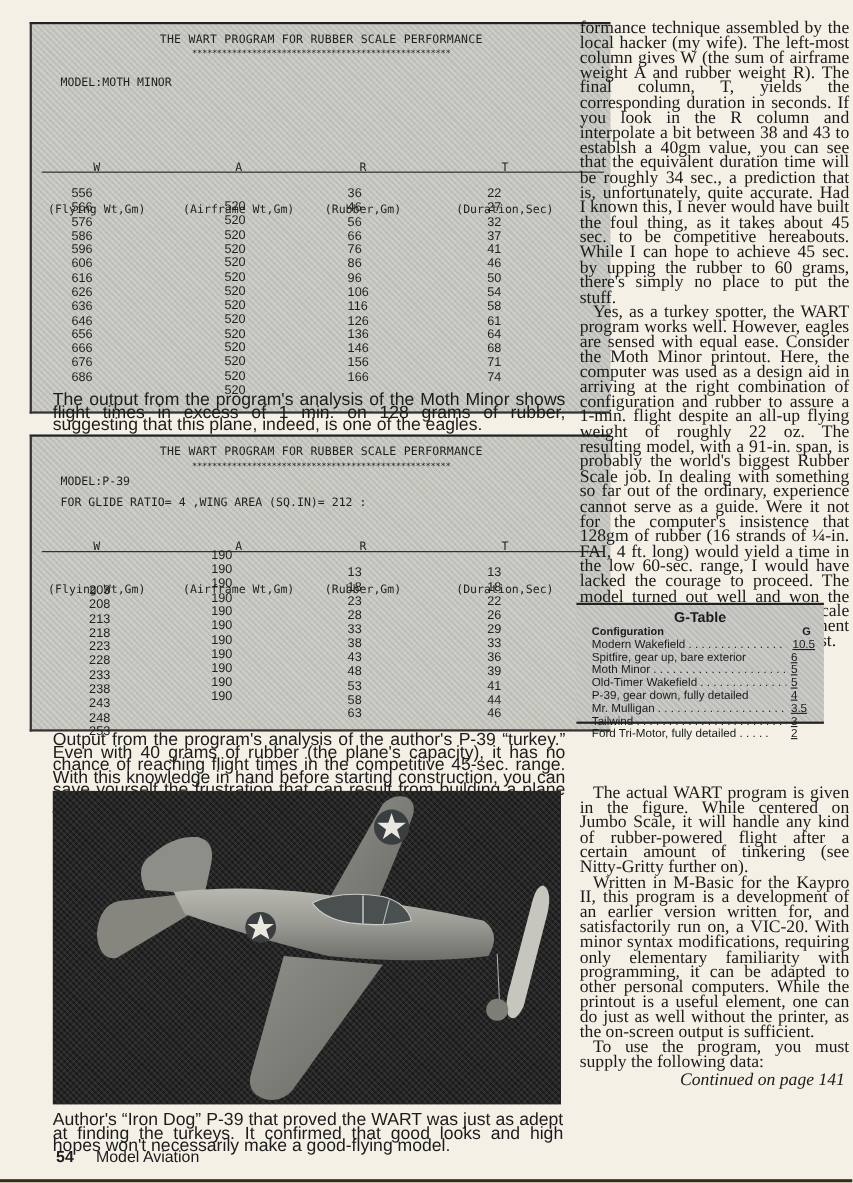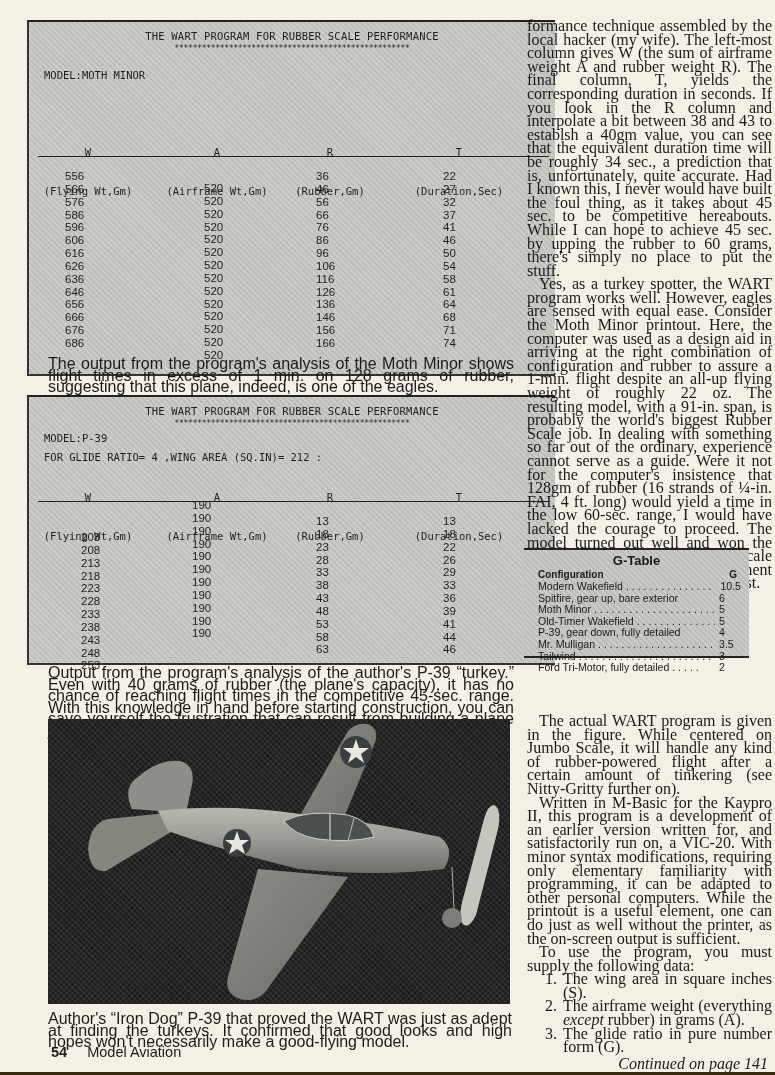--- a/index.html
+++ b/index.html
@@ -21,21 +21,21 @@
     border-top: 2px solid #222;
     border-left: 2px solid #333;
     border-bottom: 2px solid #333;
     font-family: "DejaVu Sans Mono", monospace;
     font-size: 10.5px;
     color: #1e1e1e;
     box-sizing: border-box;
   }
   .printout .title { position: absolute; left: 0; width: 100%; text-align: center; letter-spacing: 0.2px; }
   .printout .stars { position: absolute; left: 0; width: 100%; text-align: center; font-size: 8px; letter-spacing: -0.3px; overflow: hidden; white-space: nowrap; }
-  .printout .line { position: absolute; left: 15px; white-space: pre; }
+  .printout .line { position: absolute; left: 26px; white-space: pre; }
   .printout .hdr { position: absolute; text-align: center; white-space: pre; line-height: 13px; }
   .printout .rule { position: absolute; left: 9px; right: 6px; height: 1px; background: #222; }
   .printout .col { position: absolute; line-height: 12.85px; font-family: Liberation Sans, sans-serif; font-size: 11.5px; }
 
   #box1 { top: 20px; height: 356px; }
   #box2 { top: 395px; height: 270px; }
 
   .caption {
     position: absolute; left: 48px; width: 466px;
     font-family: "Liberation Sans", sans-serif; font-weight: normal; font-size: 16px;
@@ -68,21 +68,21 @@
     background: #c4c4c0;
     background-image: repeating-linear-gradient(45deg, rgba(255,255,255,0.10) 0 2px, rgba(0,0,0,0.04) 2px 4px);
     border-top: 2px solid #222; border-bottom: 2px solid #222;
     font-family: "Liberation Sans", sans-serif; color: #1a1a1a;
     box-sizing: border-box;
   }
   .gtable .gt-title { text-align: center; font-weight: bold; font-size: 13px; margin-top: 4px; line-height: 14px; }
   .gtable .gt-head { display: flex; justify-content: space-between; font-weight: bold; font-size: 10px; padding: 0 12px 0 14px; line-height: 13px; }
   .gtable .gt-row { display: flex; font-size: 10.6px; line-height: 11.6px; padding: 0 8px 0 14px; white-space: nowrap; }
   .gtable .gt-row .name { flex: 1; overflow: hidden; }
-  .gtable .gt-row .val { width: 26px; text-align: right; }
+  .gtable .gt-row .val { width: 26px; text-align: right; text-decoration: underline; }
   .gtable .gt-row .val.left { text-align: left; padding-left: 4px; width: 22px; }
 
   .footer {
     position: absolute; left: 51px; top: 1044px;
     font-family: "Liberation Sans", sans-serif; font-size: 14.5px; color: #1b1b1b;
   }
   .footer .pnum { font-weight: bold; margin-right: 16px; }
 </style>
 </head>
 <body>
@@ -327,25 +327,20 @@
   <div class="gt-row">
       <span class="name">Ford Tri-Motor, fully detailed . . . . .</span>
       <span class="val left">2</span>
     </div>
 </div>
 
 <div class="article" style="top:714px">
   <p class="indent">The actual WART program is given in the figure. While centered on Jumbo Scale, it will handle any kind of rubber-powered flight after a certain amount of tinkering (see Nitty-Gritty further on).</p>
   <p class="indent">Written in M-Basic for the Kaypro II, this program is a development of an earlier version written for, and satisfactorily run on, a VIC-20. With minor syntax modifications, requiring only elementary familiarity with programming, it can be adapted to other personal computers. While the printout is a useful element, one can do just as well without the printer, as the on-screen output is sufficient.</p>
   <p class="indent">To use the program, you must supply the following data:</p>
-  <ol>
-    <li>The wing area in square inches (S).</li>
-    <li><span>The airframe weight (everything </span><em>except</em><span> rubber) in grams (A).</span></li>
-    <li>The glide ratio in pure number form (G).</li>
-  </ol>
   <div class="cont">Continued on page 141</div>
 </div>
 
 <div class="footer">
   <span class="pnum">54</span>
   <span>Model Aviation</span>
 </div>
 <div class="bottom-rule"></div>
 
 </body></html>

